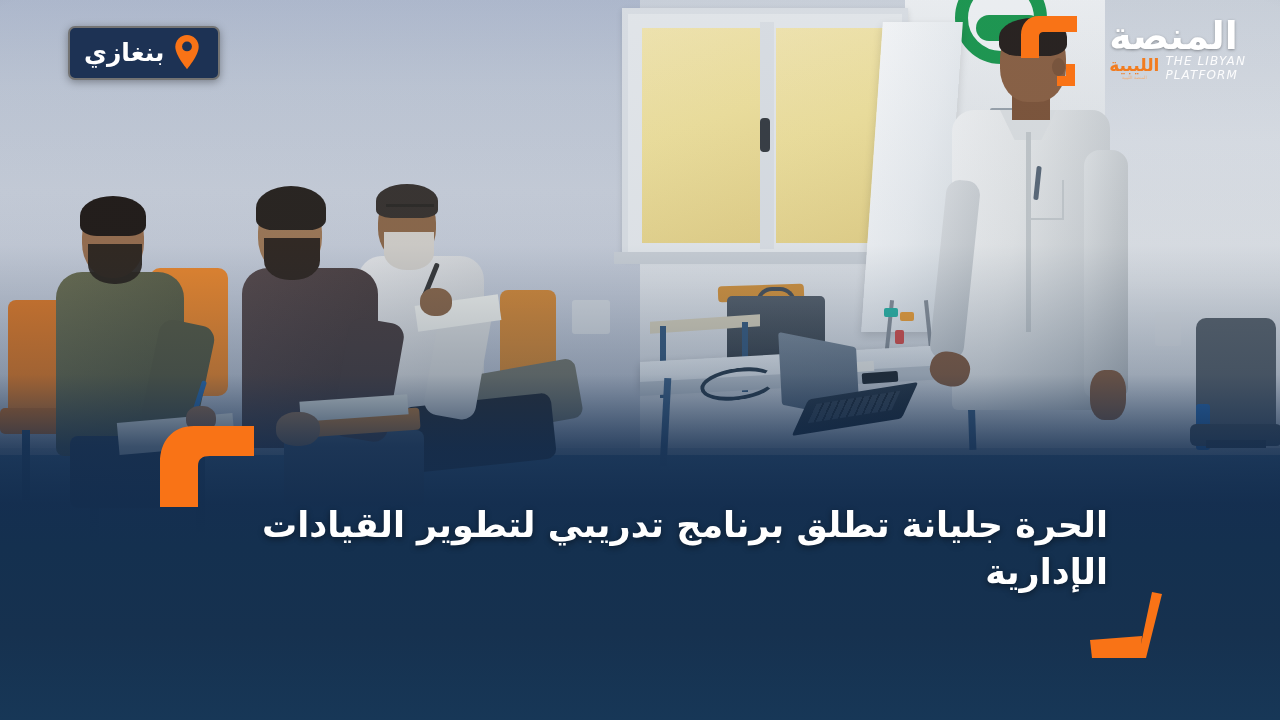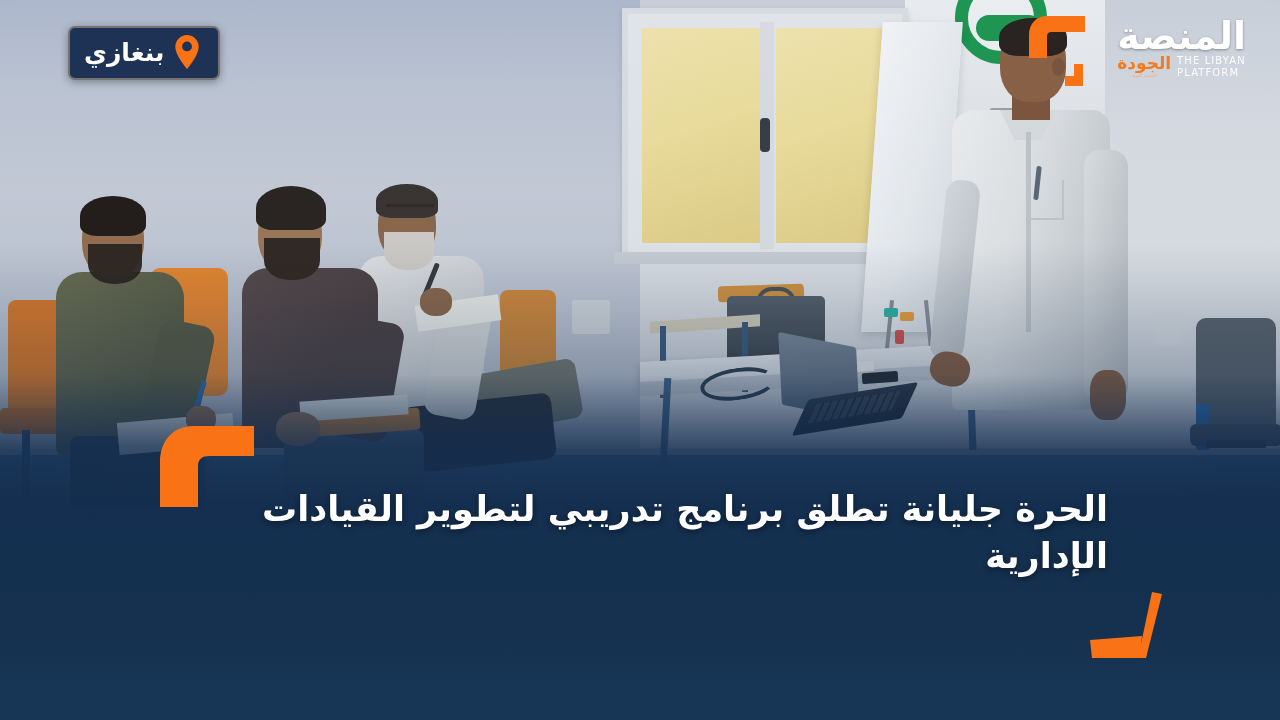--- a/index.html
+++ b/index.html
@@ -305,22 +305,22 @@
     display:flex;flex-direction:column;align-items:flex-end;
     padding-top:4px;
   }
   .brand-ar{
     color:#fff;font-size:38px;font-weight:bold;line-height:.95;
     text-shadow:0 1px 3px rgba(0,0,0,.35);
   }
   .brand-row2{display:flex;align-items:center;gap:6px;margin-top:1px;}
   .brand-ar2{color:#f27c1f;font-size:17px;font-weight:bold;line-height:1;}
   .brand-en{
-    color:#ffffff;font-size:10px;line-height:1.15;letter-spacing:1.1px;
-    text-align:left;direction:ltr;opacity:.95;
+    color:#ffffff;font-size:12px;line-height:1.15;letter-spacing:1.1px;
+    text-align:left;direction:ltr;opacity:.95;font-style:italic;
   }
   .brand-tiny{
     color:#f0b07a;font-size:4.5px;letter-spacing:.5px;direction:rtl;
     margin-top:1px;text-align:right;
   }
 
   
   .bracket-tl{position:absolute;left:158px;top:424px;width:98px;height:85px;}
   .bracket-br{position:absolute;left:1090px;top:592px;width:74px;height:68px;}
 
@@ -328,21 +328,21 @@
   .headline{
     position:absolute;right:172px;left:160px;top:486px;
     text-align:right;
     color:#ffffff;
     font-size:35px;
     font-weight:bold;
     line-height:1.34;
     letter-spacing:-0.2px;
     text-shadow:0 2px 6px rgba(0,0,0,.45);
   }
-  .headline .ln{display:block;}
+  .headline .ln{display:block;margin-top:16px;}
 
   
   .site-url{
     position:absolute;left:0;right:0;top:665px;
     text-align:center;
     color:#ffffff;
     font-size:19px;
     direction:ltr;
     letter-spacing:.2px;
     font-weight:400;
@@ -475,21 +475,21 @@
 
   <div class="brand">
     <div class="brand-words">
       <span class="brand-ar">المنصة</span>
       <div class="brand-row2">
         <div class="brand-en">
           <div>THE LIBYAN</div>
           <div>PLATFORM</div>
         </div>
         <div style="display:flex;flex-direction:column;align-items:center;">
-          <span class="brand-ar2">الجودة</span>
+          <span class="brand-ar2">الليبية</span>
           <span class="brand-tiny">المنصة الليبية</span>
         </div>
       </div>
     </div>
     <svg class="brand-mark" viewBox="0 0 72 74" aria-hidden="true">
       <path d="M58 2 H20 C9 2 2 10 2 21 V44 H20 V23 C20 19 22 18 25 18 H58 Z" fill="#F97316"></path>
       <path d="M56 50 L56 72 H38 L38 62 H47 L47 50 Z" fill="#F97316"></path>
     </svg>
   </div>
 

